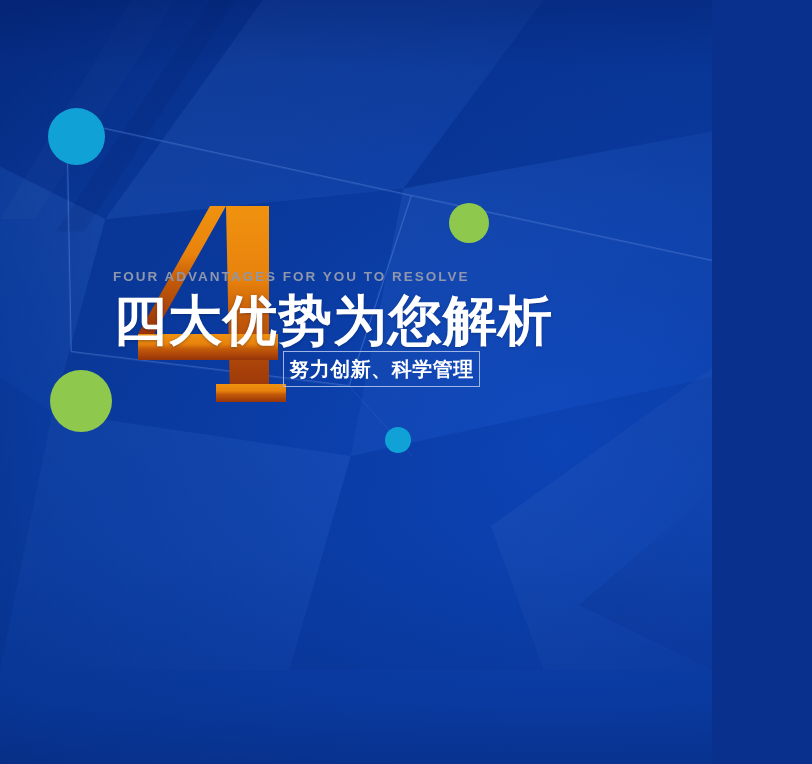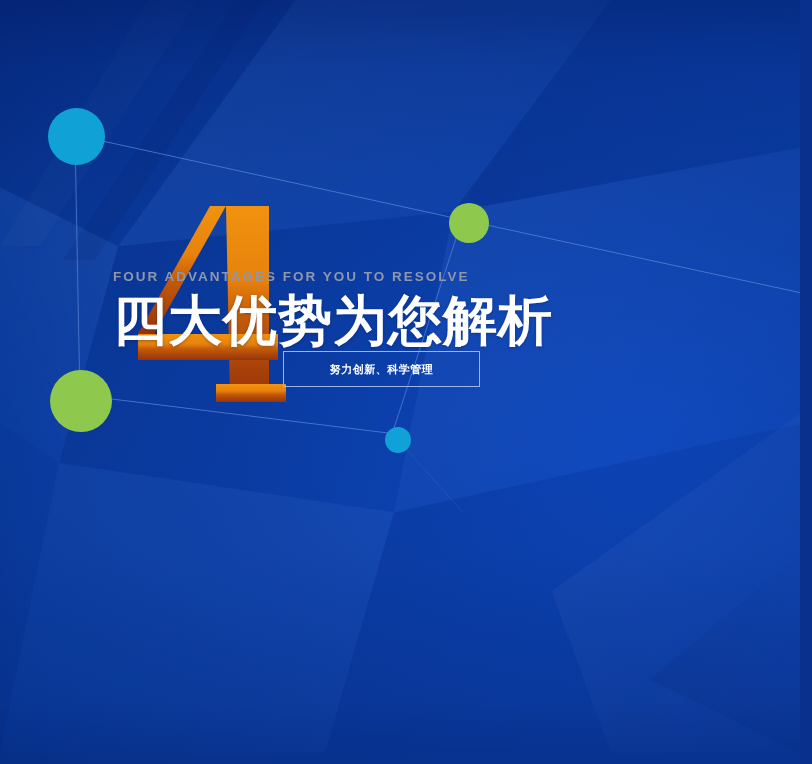--- a/index.html
+++ b/index.html
@@ -7,21 +7,21 @@
 
   html, body {
     width:812px; height:764px;
     overflow:hidden;
     background:#08308c;
     font-family:"Liberation Sans", "DejaVu Sans", sans-serif;
   }
 
   #stage {
     position:relative;
-    width:800px;
+    width:712px;
     height:764px;
     overflow:hidden;
     background:#0f172a;
   }
 
   
   .bg-base {
     position:absolute; inset:0;
     background:
       radial-gradient(120% 90% at 78% 58%, #0d47bd 0%, #0b3ea6 42%, #093a9b 72%, #072f87 100%);
@@ -95,21 +95,21 @@
     left:283px;
     top:351px;
     width:197px;
     height:36px;
     border:1px solid #9fb6e4;
     display:flex;
     align-items:center;
     justify-content:center;
   }
   #tagline-text {
-    font-size:11px;
+    font-size:20px;
     font-weight:700;
     color:#ffffff;
     letter-spacing:0.5px;
     white-space:nowrap;
   }
 </style>
 </head>
 <body>
 
 <div id="stage">

